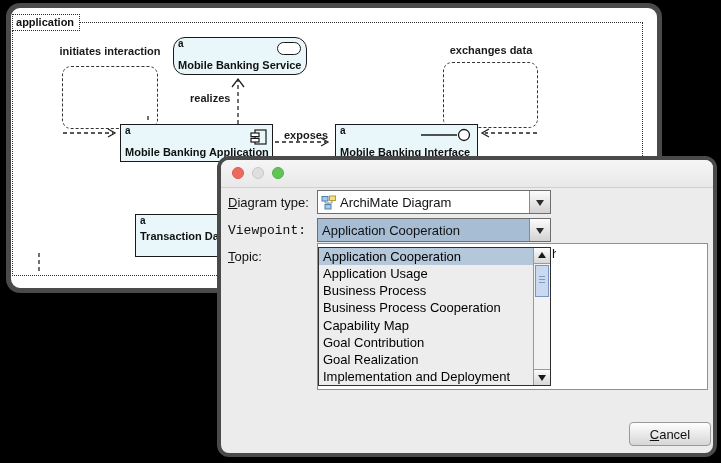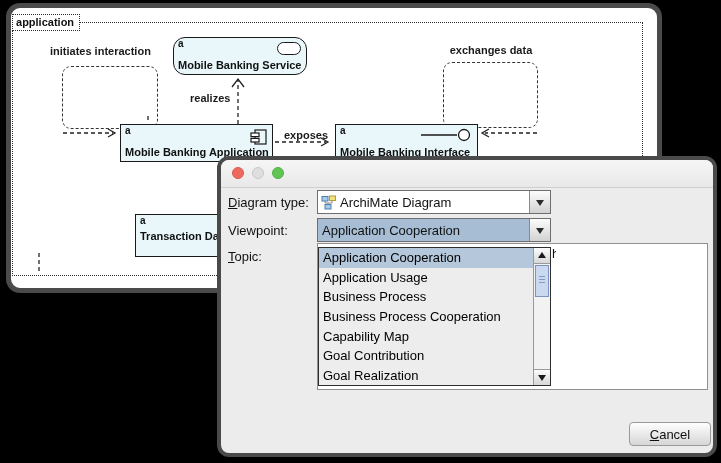--- a/index.html
+++ b/index.html
@@ -15,21 +15,21 @@
   .group-label{position:absolute;left:1px;top:6px;width:68px;height:17px;box-sizing:border-box;
     border:1px dotted #2b2b2b;background:#fff;font-size:11px;font-weight:600;color:#111;
     padding:1px 0 0 3px;z-index:1;}
   .group-label::first-letter{font-weight:800;}
 
   .note{position:absolute;border:1.5px dashed #333;border-radius:9px;z-index:1;box-sizing:border-box;}
   #initiates-rect{left:51px;top:58px;width:96px;height:63px;}
   #exchanges-rect{left:432px;top:54px;width:95px;height:66px;}
 
   .rel-label{position:absolute;font-size:11px;font-weight:600;color:#1a1a1a;z-index:1;white-space:nowrap;}
-  #lbl-initiates{left:39px;top:37px;width:120px;text-align:left;}
+  #lbl-initiates{left:39px;top:37px;width:120px;text-align:center;}
   #lbl-exchanges{left:420px;top:36px;width:120px;text-align:center;}
   #lbl-realizes{left:179px;top:84px;}
   #lbl-exposes{left:266px;top:121px;width:58px;text-align:center;}
 
   #connectors{position:absolute;left:0;top:0;z-index:2;}
 
   .node{position:absolute;background:#E9F7FB;border:1.3px solid #1a1a1a;box-sizing:border-box;z-index:3;}
   .node .marker{position:absolute;left:4px;top:0px;font-size:10px;font-weight:600;color:#111;}
   .node .node-name{position:absolute;left:4px;bottom:3px;font-size:11px;font-weight:600;color:#111;white-space:nowrap;}
   #node-service{left:162px;top:29px;width:134px;height:38px;border-radius:12px;}
@@ -50,21 +50,21 @@
   .lights{position:absolute;left:11px;top:7px;display:flex;gap:8px;}
   .light{width:12px;height:12px;border-radius:50%;box-sizing:border-box;}
   .light.red{background:#EE6A5E;border:1px solid #D95A50;}
   .light.gray{background:#DFDFDF;border:1px solid #C7C7C7;}
   .light.green{background:#61C454;border:1px solid #51B347;}
   #dlg-title{flex:1;text-align:center;font-size:13px;font-weight:700;color:#2e2e2e;}
 
   #dlg-body{position:absolute;left:0;top:27px;right:0;bottom:0;}
   .dlg-label{position:absolute;left:7px;font-size:13px;color:#111;}
   #lbl-dtype{top:8px;}
-  #lbl-vpoint{top:36px;}
+  #lbl-vpoint{top:36px;font-family:Liberation Mono, monospace;}
   #lbl-topic{top:62px;}
 
   .combo{position:absolute;left:96px;width:234px;height:24px;background:#fff;
     border:1px solid #6e6e6e;box-sizing:border-box;display:flex;align-items:center;}
   #combo-dtype{top:3px;}
   #combo-vpoint{top:31px;}
   .combo .cicon{margin-left:3px;flex:0 0 auto;display:flex;}
   .combo .val{flex:1;font-size:13px;color:#111;padding-left:4px;white-space:nowrap;overflow:hidden;}
   .combo .arrow-btn{width:20px;align-self:stretch;border-left:1px solid #8a8a8a;
     background:linear-gradient(#FCFCFC,#D2D2D2);display:flex;align-items:center;justify-content:center;}
@@ -210,20 +210,21 @@
 
     <div id="listbox">
       <div class="rows">
           <div class="list-item selected" style="background: rgb(180, 199, 219);">Application Cooperation</div>
           <div class="list-item">Application Usage</div>
           <div class="list-item">Business Process</div>
           <div class="list-item">Business Process Cooperation</div>
           <div class="list-item">Capability Map</div>
           <div class="list-item">Goal Contribution</div>
           <div class="list-item">Goal Realization</div>
+          <div class="list-item">Implementation and Deployment</div>
         </div>
       <div id="vscroll">
         <div class="sb-btn" id="sb-up">
             <span class="tri-up-s"></span>
           </div>
         <div id="sb-thumb"></div>
         <div class="sb-btn" id="sb-down">
             <span class="tri-down-s"></span>
           </div>
       </div>

